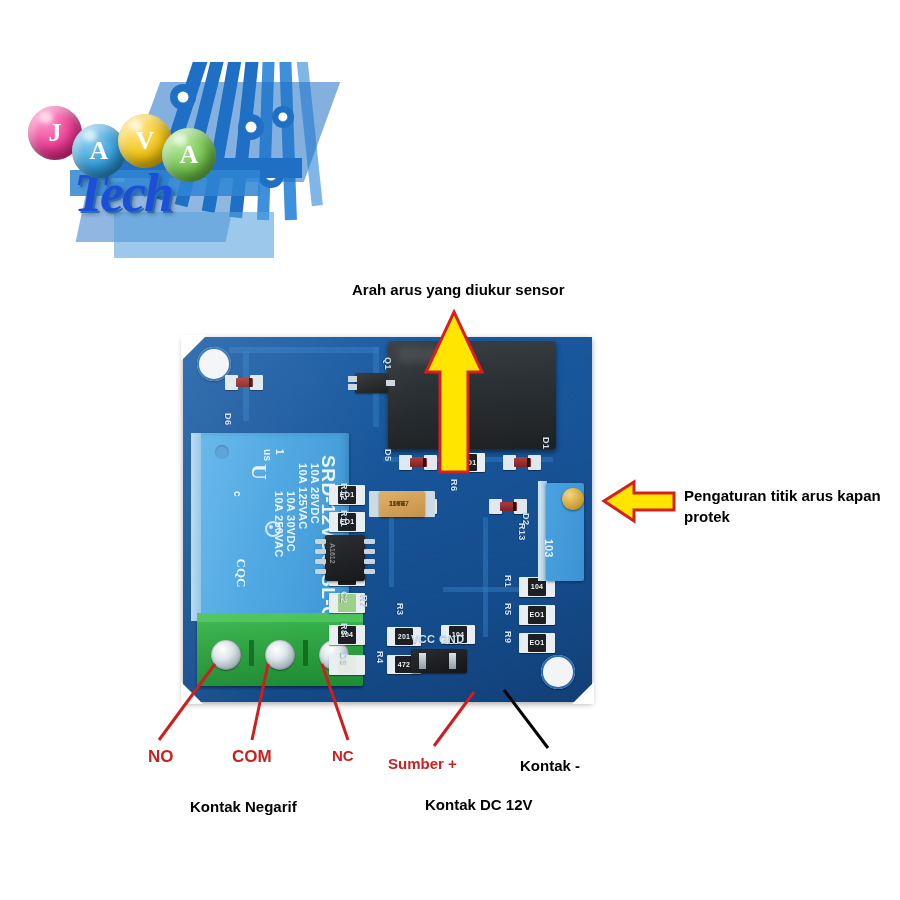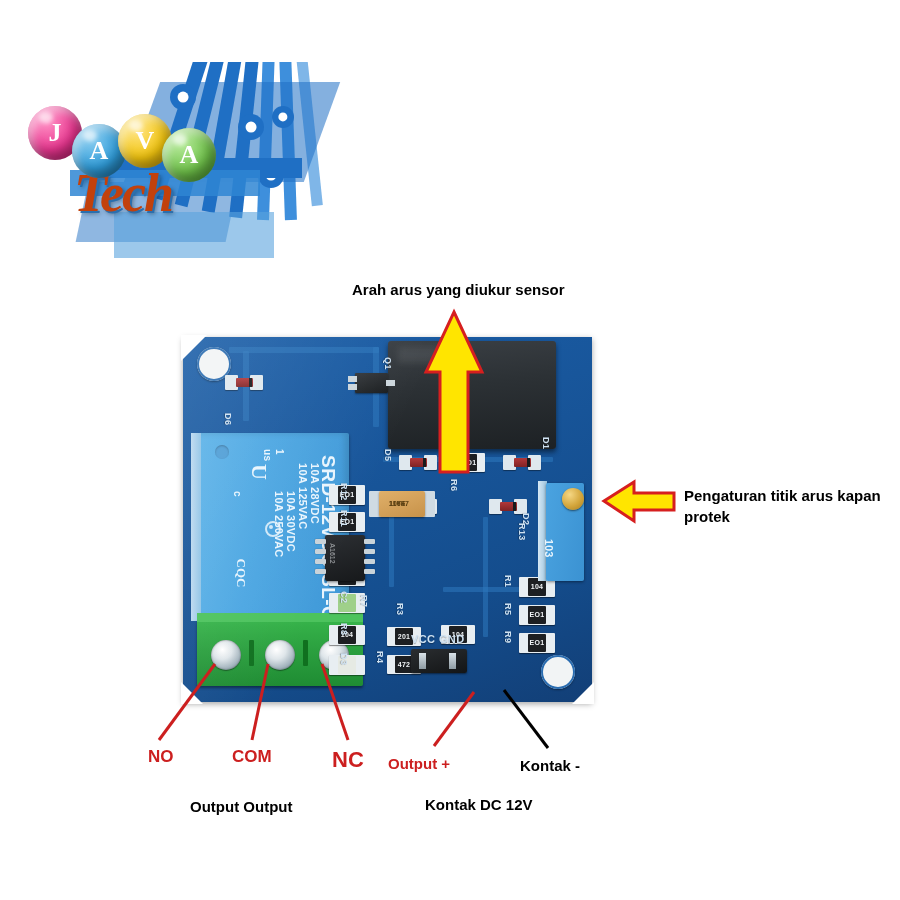--- a/index.html
+++ b/index.html
@@ -25,35 +25,35 @@
   .logo-balls{position:absolute;left:6px;top:22px;}
   .ball{position:absolute;width:54px;height:54px;border-radius:50%;
         display:flex;align-items:center;justify-content:center;
         color:#fff;font-weight:bold;font-size:26px;
         font-family:"Liberation Serif", serif;
         box-shadow:inset -6px -8px 12px rgba(0,0,0,.30), inset 5px 6px 10px rgba(255,255,255,.55);}
   .ball::after{content:"";position:absolute;left:20%;top:12%;width:26%;height:20%;
         border-radius:50%;background:rgba(255,255,255,.6);filter:blur(2px);}
   .logo-tech{position:absolute;left:52px;top:100px;font-size:54px;font-weight:bold;
         font-style:italic;font-family:"Liberation Serif", serif;
-        color:#c2410c;letter-spacing:-2px;
+        color:#1d4ed8;letter-spacing:-2px;
         text-shadow:2px 2px 0 #2b6fae, 3px 3px 4px rgba(0,0,0,.35);}
   .logo-bar{position:absolute;left:48px;top:108px;width:190px;height:26px;background:#2f86d4;opacity:.85;}
   .logo-bar2{position:absolute;left:92px;top:150px;width:160px;height:46px;background:#5aa4dd;opacity:.6;}
 
   
   .lbl{position:absolute;font-weight:bold;white-space:nowrap;}
   .lbl.blk{color:#000000;}
   .lbl.red{color:#cc1f1f;}
 
   #title-label{left:352px;top:281px;font-size:15px;}
   #right-note{left:684px;top:485px;font-size:15px;line-height:21px;white-space:normal;width:200px;}
   #label-no{left:148px;top:747px;font-size:17px;}
   #label-com{left:232px;top:747px;font-size:17px;}
-  #label-nc{left:332px;top:747px;font-size:22px;}
+  #label-nc{left:332px;top:747px;font-size:15px;}
   #label-positif{left:388px;top:755px;font-size:15px;}
   #label-negarif{left:520px;top:757px;font-size:15px;}
   #caption-kontak{left:190px;top:798px;font-size:15px;}
   #caption-sumber{left:425px;top:796px;font-size:15px;}
 
   
   .overlay{position:absolute;left:0;top:0;width:900px;height:900px;pointer-events:none;}
 
   
   .board{
@@ -454,19 +454,19 @@
     <line x1="548" y1="748" x2="504" y2="690" stroke="#000000" stroke-width="3"></line>
   </svg>
 
   <div class="lbl blk" id="right-note">Pengaturan titik arus kapan protek</div>
 
   <div class="lbl blk" id="title-label">Arah arus yang diukur sensor</div>
 
   <div class="lbl red" id="label-no">NO</div>
   <div class="lbl red" id="label-com">COM</div>
   <div class="lbl red" id="label-nc">NC</div>
-  <div class="lbl red" id="label-positif">Output +</div>
+  <div class="lbl red" id="label-positif">Sumber +</div>
   <div class="lbl blk" id="label-negarif">Kontak -</div>
 
-  <div class="lbl blk" id="caption-kontak">Output Output</div>
+  <div class="lbl blk" id="caption-kontak">Kontak Negarif</div>
   <div class="lbl blk" id="caption-sumber">Kontak DC 12V</div>
 
 </div>
 
 </body></html>

